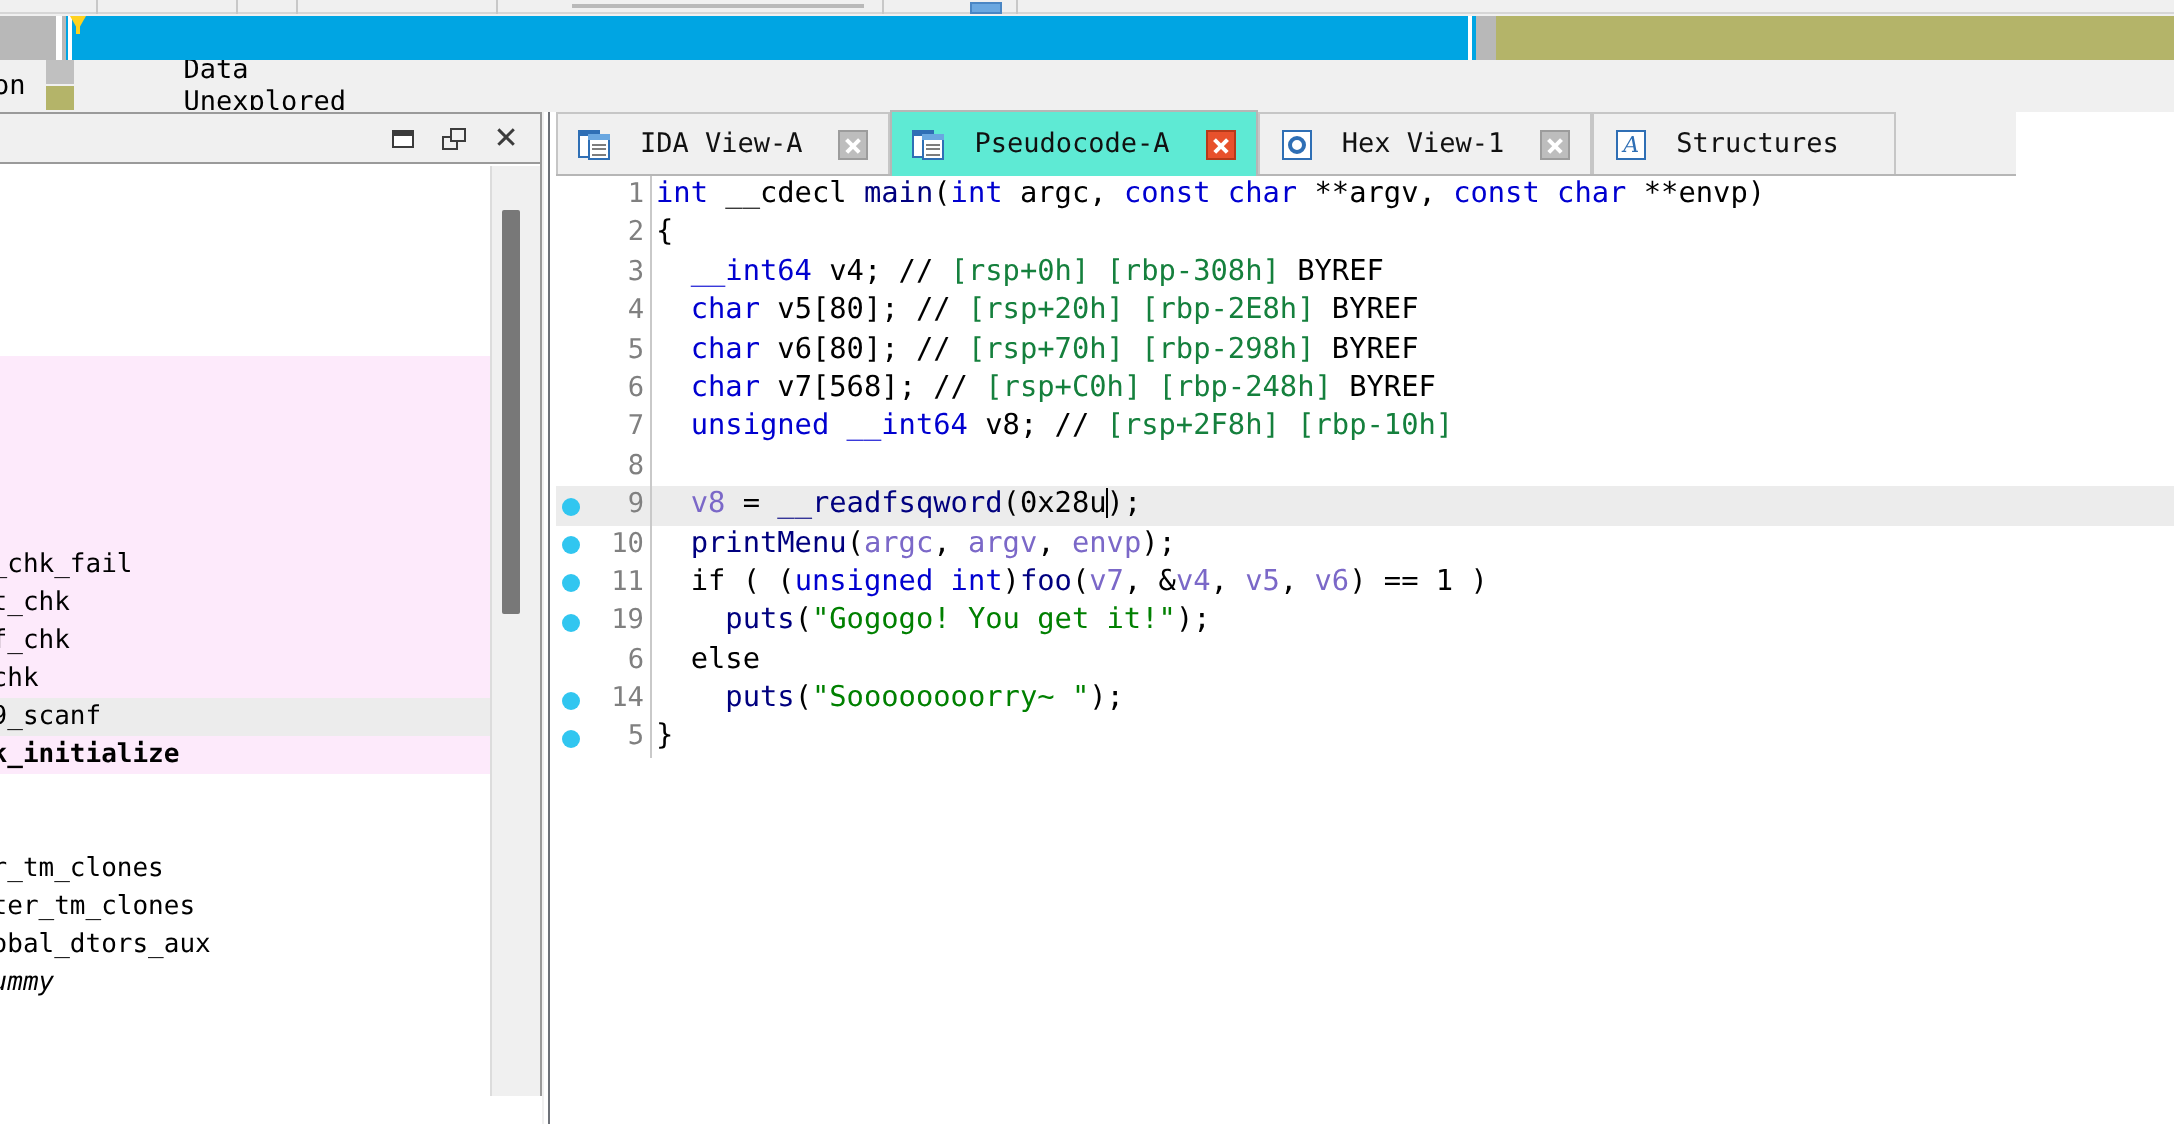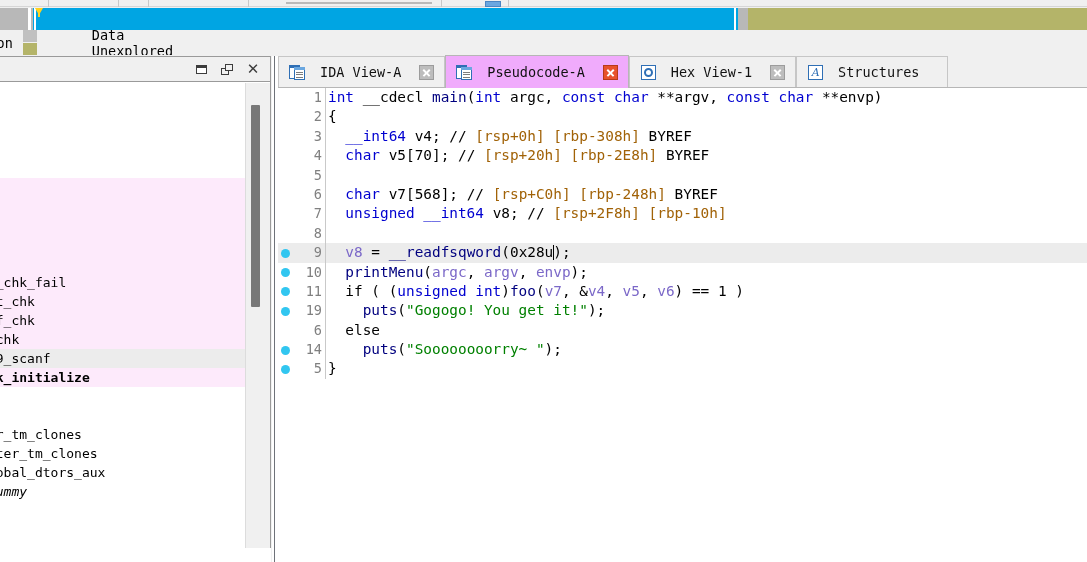--- a/index.html
+++ b/index.html
@@ -120,33 +120,33 @@
     position: absolute; left: 5px; width: 9px; top: 22px; height: 202px;
     background: #787878; border-radius: 1px;
   }
 
   
   .right-pane {
     position: absolute; left: 278px; top: 56px; width: 809px; height: 506px;
     background: #ffffff;
   }
   .tabstrip {
-    position: absolute; left: 0; top: 0; width: 809px; height: 32px;
+    position: absolute; left: 0; top: 0; width: 730px; height: 32px;
     background: #f0f0f0; border-bottom: 1px solid #b6b6b6;
     display: flex; align-items: flex-end;
   }
   .tab {
     position: relative; height: 31px; display: flex; align-items: center;
     padding: 0 10px; background: #f0f0f0;
     border-left: 1px solid #c6c6c6; border-right: 1px solid #c6c6c6;
     border-top: 1px solid #c6c6c6;
     font-family: "DejaVu Sans Mono", monospace; font-size: 13.5px; color: #111;
   }
   .tab.active {
-    background: #f0abfc; border-color: #b6b6b6;
+    background: #5eead4; border-color: #b6b6b6;
     height: 33px; margin-bottom: -1px; z-index: 2;
   }
   .tab-label { margin: 0 18px 0 14px; white-space: nowrap; }
   .tab-ico { width: 17px; height: 17px; position: relative; flex: 0 0 auto; }
 
   
   .ico-doc i { position: absolute; }
   .ico-doc .back { left: 0; top: 1px; width: 11px; height: 14px; background: #fff; border: 1.3px solid #2f6fb5; }
   .ico-doc .backtop { left: 0; top: 1px; width: 11px; height: 3.5px; background: #2f6fb5; }
   .ico-doc .front { left: 5px; top: 3px; width: 11px; height: 13px; background: #fff; border: 1.3px solid #2f6fb5; }
@@ -203,21 +203,21 @@
     position: absolute; left: 47px; top: 0; width: 1px; height: 100%;
     background: #c9c9c9;
   }
   .code-text { position: absolute; left: 50px; top: 0; color: #000; }
 
   .kw     { color: #000000; }
   .typ    { color: #0000d0; }
   .fn     { color: #00007f; }
   .var    { color: #7b68c8; }
   .str    { color: #008000; }
-  .cmt    { color: #a16207; }
+  .cmt    { color: #15803d; }
   .plain  { color: #000000; }
 
   .caret {
     display: inline-block; width: 1px; height: 15px; background: #000;
     vertical-align: -3px; margin: 0 -0.5px;
   }
 
   
   .pane-divider {
     position: absolute; left: 272px; top: 56px; width: 6px; height: 506px;
@@ -372,22 +372,22 @@
             <i class="box"></i>
             <i class="ltr">A</i>
           </span>
           <span class="tab-label">Structures</span>
         </div>
       </div>
     <div class="code-view" id="code-view">
         <div class="code-line"><span class="lineno">1</span><span class="vrule"></span><span class="code-text"><span class="typ">int </span><span class="kw">__cdecl </span><span class="fn">main</span><span class="plain">(</span><span class="typ">int </span><span class="plain">argc</span><span class="plain">, </span><span class="typ">const char </span><span class="plain">**argv</span><span class="plain">, </span><span class="typ">const char </span><span class="plain">**envp</span><span class="plain">)</span></span></div>
         <div class="code-line"><span class="lineno">2</span><span class="vrule"></span><span class="code-text"><span class="plain">{</span></span></div>
         <div class="code-line"><span class="lineno">3</span><span class="vrule"></span><span class="code-text"><span class="typ">  __int64 </span><span class="plain">v4</span><span class="plain">; </span><span class="kw">// </span><span class="cmt">[rsp+0h] [rbp-308h] </span><span class="kw">BYREF</span></span></div>
-        <div class="code-line"><span class="lineno">4</span><span class="vrule"></span><span class="code-text"><span class="typ">  char </span><span class="plain">v5[70]</span><span class="plain">; </span><span class="kw">// </span><span class="cmt">[rsp+20h] [rbp-2E8h] </span><span class="kw">BYREF</span></span></div>
-        <div class="code-line"><span class="lineno">5</span><span class="vrule"></span></div>
+        <div class="code-line"><span class="lineno">4</span><span class="vrule"></span><span class="code-text"><span class="typ">  char </span><span class="plain">v5[80]</span><span class="plain">; </span><span class="kw">// </span><span class="cmt">[rsp+20h] [rbp-2E8h] </span><span class="kw">BYREF</span></span></div>
+        <div class="code-line"><span class="lineno">5</span><span class="vrule"></span><span class="code-text"><span class="typ">  char </span><span class="plain">v6[80]</span><span class="plain">; </span><span class="kw">// </span><span class="cmt">[rsp+70h] [rbp-298h] </span><span class="kw">BYREF</span></span></div>
         <div class="code-line"><span class="lineno">6</span><span class="vrule"></span><span class="code-text"><span class="typ">  char </span><span class="plain">v7[568]</span><span class="plain">; </span><span class="kw">// </span><span class="cmt">[rsp+C0h] [rbp-248h] </span><span class="kw">BYREF</span></span></div>
         <div class="code-line"><span class="lineno">7</span><span class="vrule"></span><span class="code-text"><span class="typ">  unsigned __int64 </span><span class="plain">v8</span><span class="plain">; </span><span class="kw">// </span><span class="cmt">[rsp+2F8h] [rbp-10h]</span></span></div>
         <div class="code-line"><span class="lineno">8</span><span class="vrule"></span><span class="code-text"></span></div>
         <div class="code-line hl"><span class="gutter-dot"></span><span class="lineno">9</span><span class="vrule"></span><span class="code-text"><span class="plain">  </span><span class="var">v8</span><span class="plain"> = </span><span class="fn">__readfsqword</span><span class="plain">(</span><span class="plain">0x28u</span><span class="caret"></span><span class="plain">);</span></span></div>
         <div class="code-line"><span class="gutter-dot"></span><span class="lineno">10</span><span class="vrule"></span><span class="code-text"><span class="plain">  </span><span class="fn">printMenu</span><span class="plain">(</span><span class="var">argc</span><span class="plain">, </span><span class="var">argv</span><span class="plain">, </span><span class="var">envp</span><span class="plain">);</span></span></div>
         <div class="code-line"><span class="gutter-dot"></span><span class="lineno">11</span><span class="vrule"></span><span class="code-text"><span class="plain">  </span><span class="kw">if</span><span class="plain"> ( (</span><span class="typ">unsigned int</span><span class="plain">)</span><span class="fn">foo</span><span class="plain">(</span><span class="var">v7</span><span class="plain">, &amp;</span><span class="var">v4</span><span class="plain">, </span><span class="var">v5</span><span class="plain">, </span><span class="var">v6</span><span class="plain">) == </span><span class="plain">1</span><span class="plain"> )</span></span></div>
         <div class="code-line"><span class="gutter-dot"></span><span class="lineno">19</span><span class="vrule"></span><span class="code-text"><span class="plain">    </span><span class="fn">puts</span><span class="plain">(</span><span class="str">"Gogogo! You get it!"</span><span class="plain">);</span></span></div>
         <div class="code-line"><span class="lineno">6</span><span class="vrule"></span><span class="code-text"><span class="plain">  </span><span class="kw">else</span></span></div>
         <div class="code-line"><span class="gutter-dot"></span><span class="lineno">14</span><span class="vrule"></span><span class="code-text"><span class="plain">    </span><span class="fn">puts</span><span class="plain">(</span><span class="str">"Soooooooorry~ "</span><span class="plain">);</span></span></div>
         <div class="code-line"><span class="gutter-dot"></span><span class="lineno">5</span><span class="vrule"></span><span class="code-text"><span class="plain">}</span></span></div>

